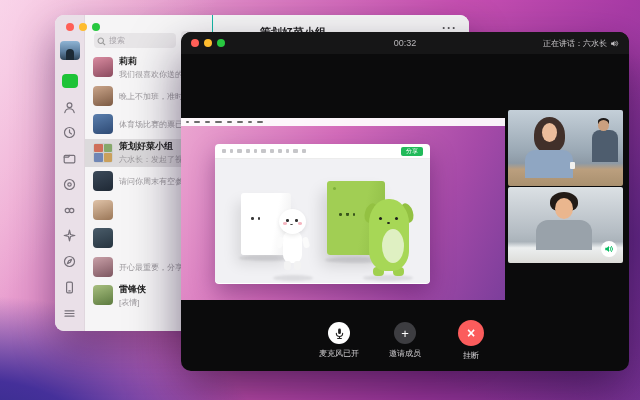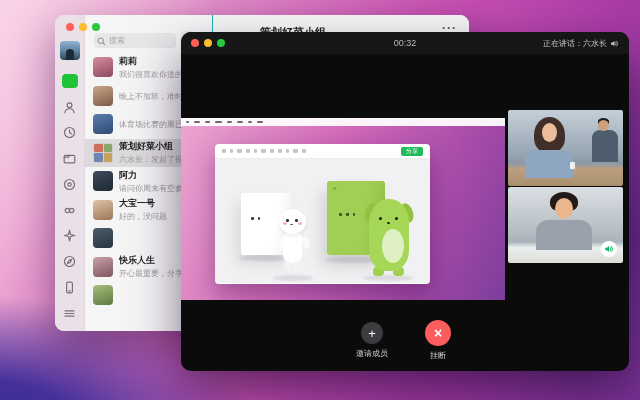--- a/index.html
+++ b/index.html
@@ -245,43 +245,41 @@
               <i class="gq4"></i>
             </div>
           <div class="c-texts">
               <div class="c-name">策划好菜小组</div>
           <div class="c-prev">六水长：发起了视频通话</div>
             </div>
         </div>
         <div class="row">
           <div class="c-av av5"></div>
           <div class="c-texts">
-              <div class="c-name">阿力</div>
           <div class="c-prev">请问你周末有空参加活动吗</div>
             </div>
         </div>
         <div class="row">
           <div class="c-av av6"></div>
-          <div class="c-texts">
-              <div class="c-name">大宝一号</div>
-          <div class="c-prev">好的，没问题</div>
-            </div>
         </div>
         <div class="row">
           <div class="c-av av7"></div>
         </div>
         <div class="row">
           <div class="c-av av9"></div>
           <div class="c-texts">
-              <div class="c-name">快乐人生</div>
           <div class="c-prev">开心最重要，分享每一份快乐</div>
             </div>
         </div>
         <div class="row">
           <div class="c-av av10"></div>
+          <div class="c-texts">
+              <div class="c-name">雷锋侠</div>
+          <div class="c-prev">[表情]</div>
+            </div>
         </div>
       </div>
     </section>
 
     <section class="wx-convo">
       <div class="convo-title">策划好菜小组</div>
       <div class="convo-more">···</div>
     </section>
   </div>
 
@@ -393,20 +391,31 @@
       <div class="badge">
         <svg width="10" height="10" viewBox="0 0 12 12">
           <path d="M1.5 4.5h2l2.5-2v7l-2.5-2h-2z" fill="#09bb62"></path>
           <path d="M7.5 4a3 3 0 0 1 0 4M9 2.8a4.6 4.6 0 0 1 0 6.4" stroke="#09bb62" fill="none" stroke-width="1.1" stroke-linecap="round"></path>
         </svg>
       </div>
     </div>
 
     <div class="call-foot">
       <div class="ctrl">
+        <div class="circle c-light">
+          <svg width="13" height="13" viewBox="0 0 14 14">
+            <rect x="5.5" y="1.6" width="3" height="6" rx="1.5" fill="#222"></rect>
+            <path d="M3.6 6.8a3.4 3.4 0 0 0 6.8 0" stroke="#222" fill="none" stroke-width="1.2" stroke-linecap="round"></path>
+            <line x1="7" y1="10.2" x2="7" y2="12" stroke="#222" stroke-width="1.2"></line>
+            <line x1="5" y1="12.4" x2="9" y2="12.4" stroke="#222" stroke-width="1.2" stroke-linecap="round"></line>
+          </svg>
+        </div>
+        <span class="ctrl-label">麦克风已开</span>
+      </div>
+      <div class="ctrl">
         <div class="circle c-dark">
             <span class="plus-glyph">+</span>
           </div>
         <span class="ctrl-label">邀请成员</span>
       </div>
       <div class="ctrl">
         <div class="circle c-red">
             <span class="x-glyph">×</span>
           </div>
         <span class="ctrl-label">挂断</span>

